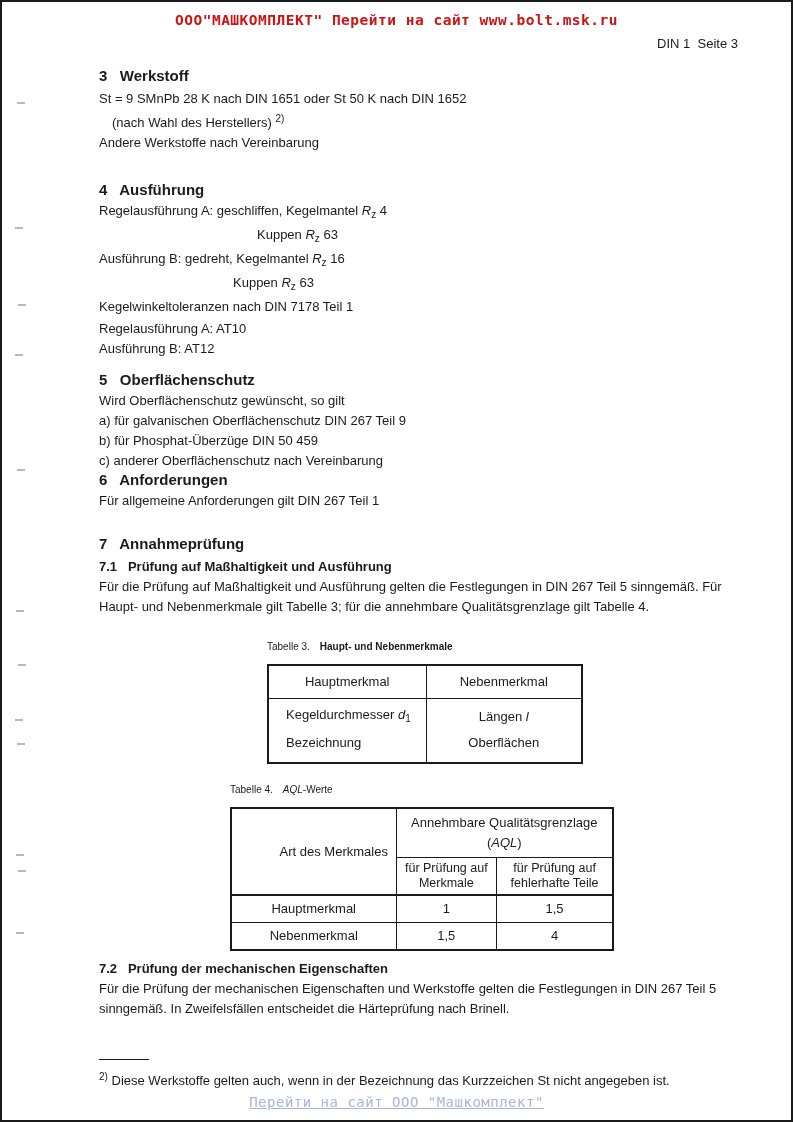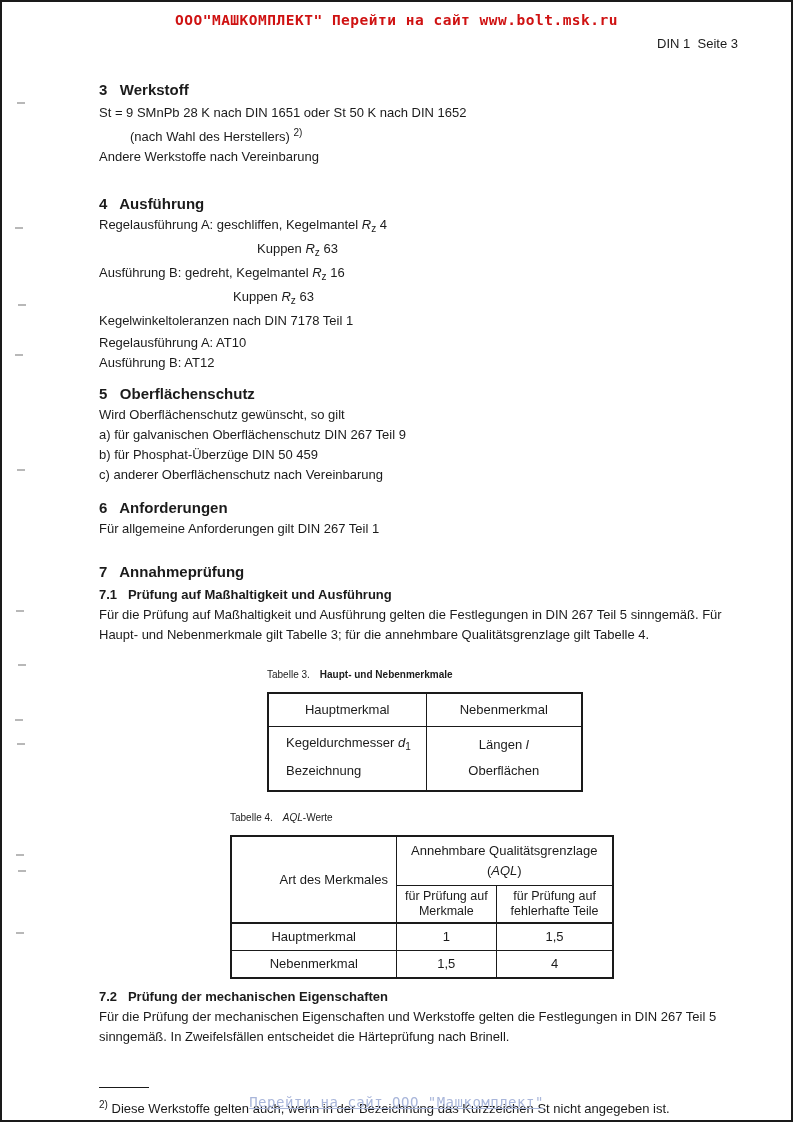--- a/index.html
+++ b/index.html
@@ -13,23 +13,23 @@
                font-size:14.5px; letter-spacing:.5px; color:#cf1212; cursor:pointer; }
   .doc-ref { margin:8px 53px 0 0; text-align:right; font-size:13px; white-space:pre-wrap; }
 
   .content { padding:0 56px 0 97px; font-size:13px; line-height:20px; }
   .sec-title { font-size:15px; font-weight:bold; white-space:pre-wrap; line-height:18px; }
   .sub-title { font-size:13px; font-weight:bold; white-space:pre-wrap; line-height:16px; }
   .line { line-height:20px; }
   .para { line-height:20px; max-width:650px; }
 
   .mt2{margin-top:2px}.mt4{margin-top:4px}.mt6{margin-top:6px}
-  .mt10{margin-top:10px}.mt12{margin-top:12px}.mt14{margin-top:14px}
-  .mt18{margin-top:30px}.mt24{margin-top:24px}.mt28{margin-top:28px}
-  .ind31{margin-left:31px}.ind134{margin-left:134px}.ind158{margin-left:158px}
+  .mt10{margin-top:10px}.mt12{margin-top:12px}.mt14{}
+  .mt18{margin-top:16px}.mt24{margin-top:24px}.mt28{margin-top:28px}
+  .ind31{margin-left:13px}.ind134{margin-left:134px}.ind158{margin-left:158px}
 
   sub { font-size:10px; vertical-align:-3px; }
   sup { font-size:10px; vertical-align:5px; }
 
   .tcaption { font-size:10px; margin-bottom:7px; }
   .cap-label { margin-right:10px; }
   .cap-bold { font-weight:bold; }
 
   table { border-collapse:collapse; font-size:13px; color:#1b1b1b; }
   .t3wrap { margin-left:168px; margin-top:20px; }

